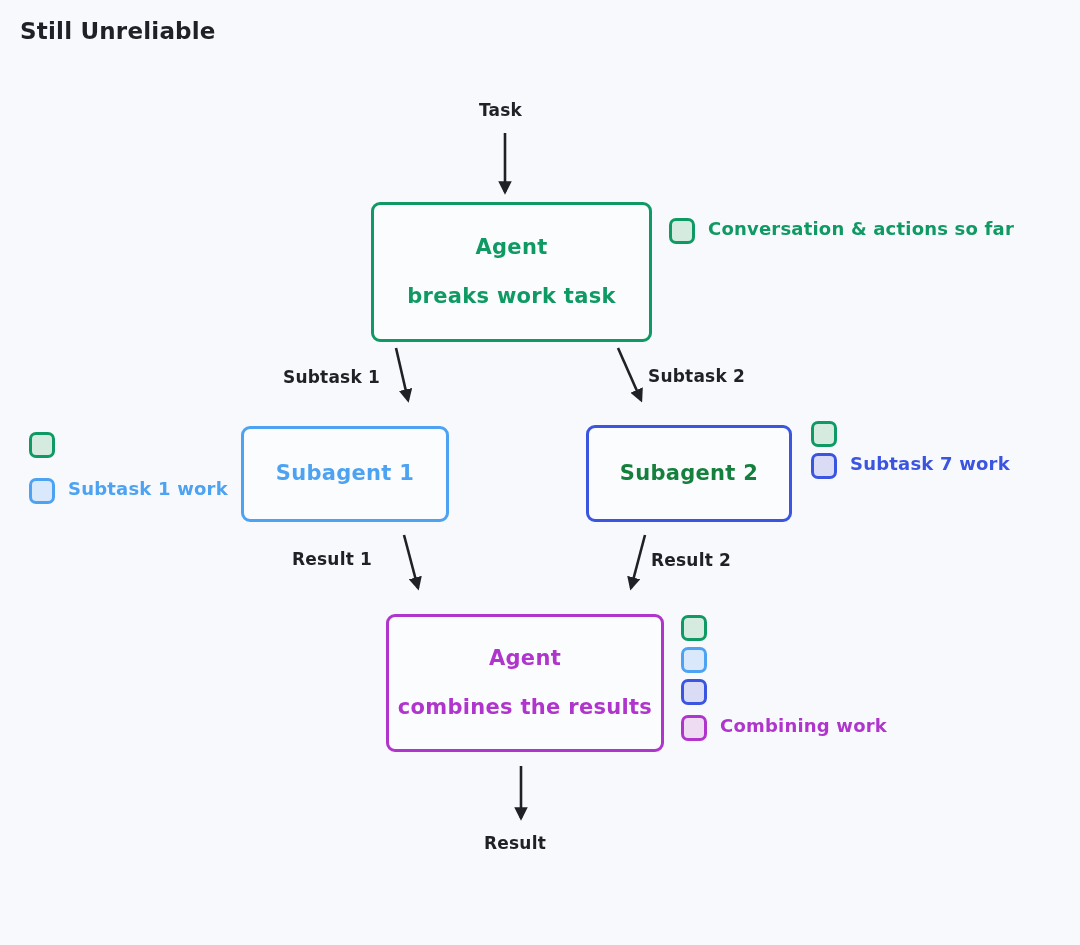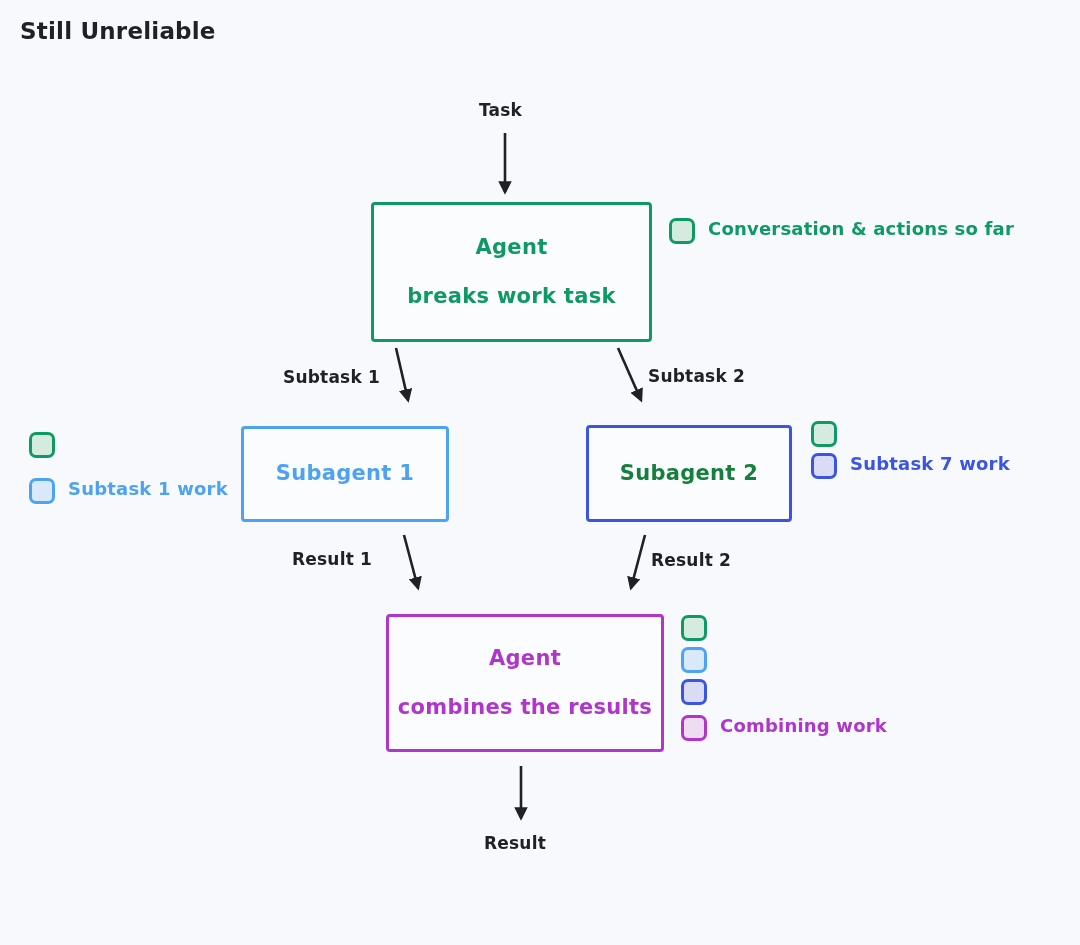--- a/index.html
+++ b/index.html
@@ -27,21 +27,21 @@
     font-weight: bold;
     color: #1f2126;
     letter-spacing: 0.2px;
   }
 
   
   .node {
     box-sizing: border-box;
     background: #fbfcfe;
     border-style: solid;
-    border-radius: 4px;
+    border-radius: 9px;
     display: flex;
     flex-direction: column;
     align-items: center;
     justify-content: center;
   }
   .node .line {
     font-size: 21px;
     font-weight: bold;
     letter-spacing: 0.3px;
     line-height: 1.1;

